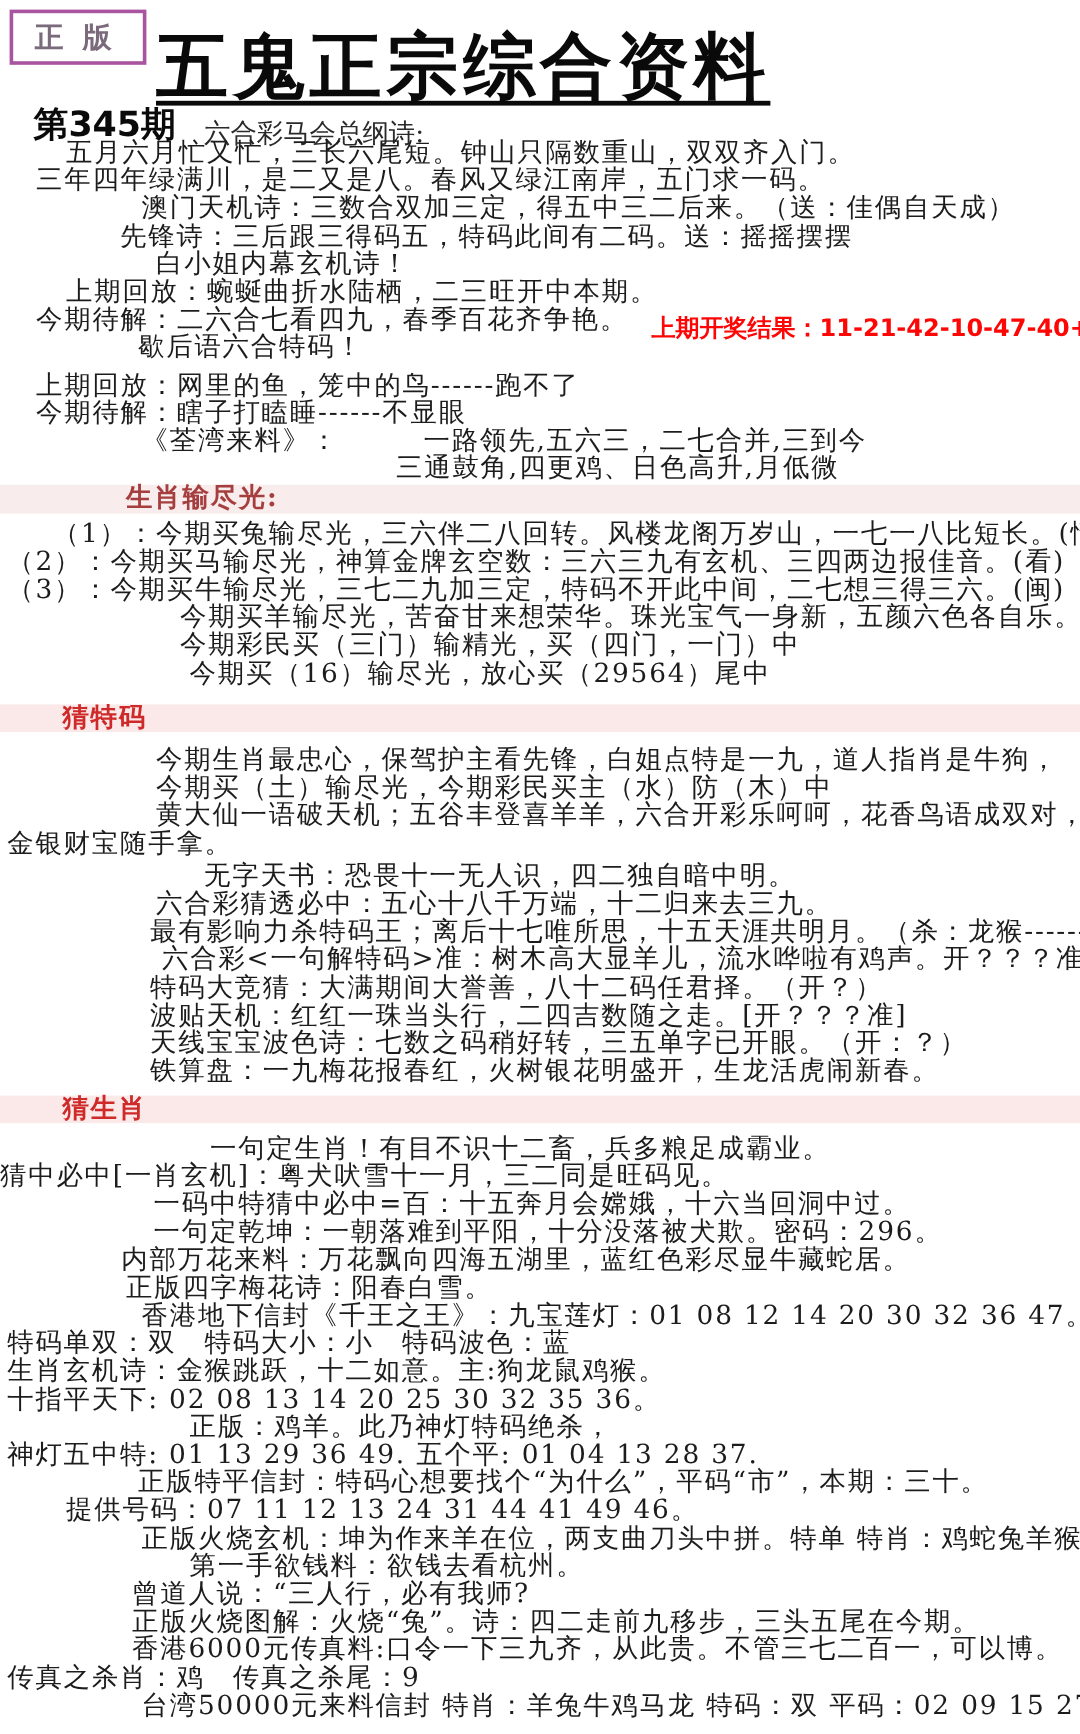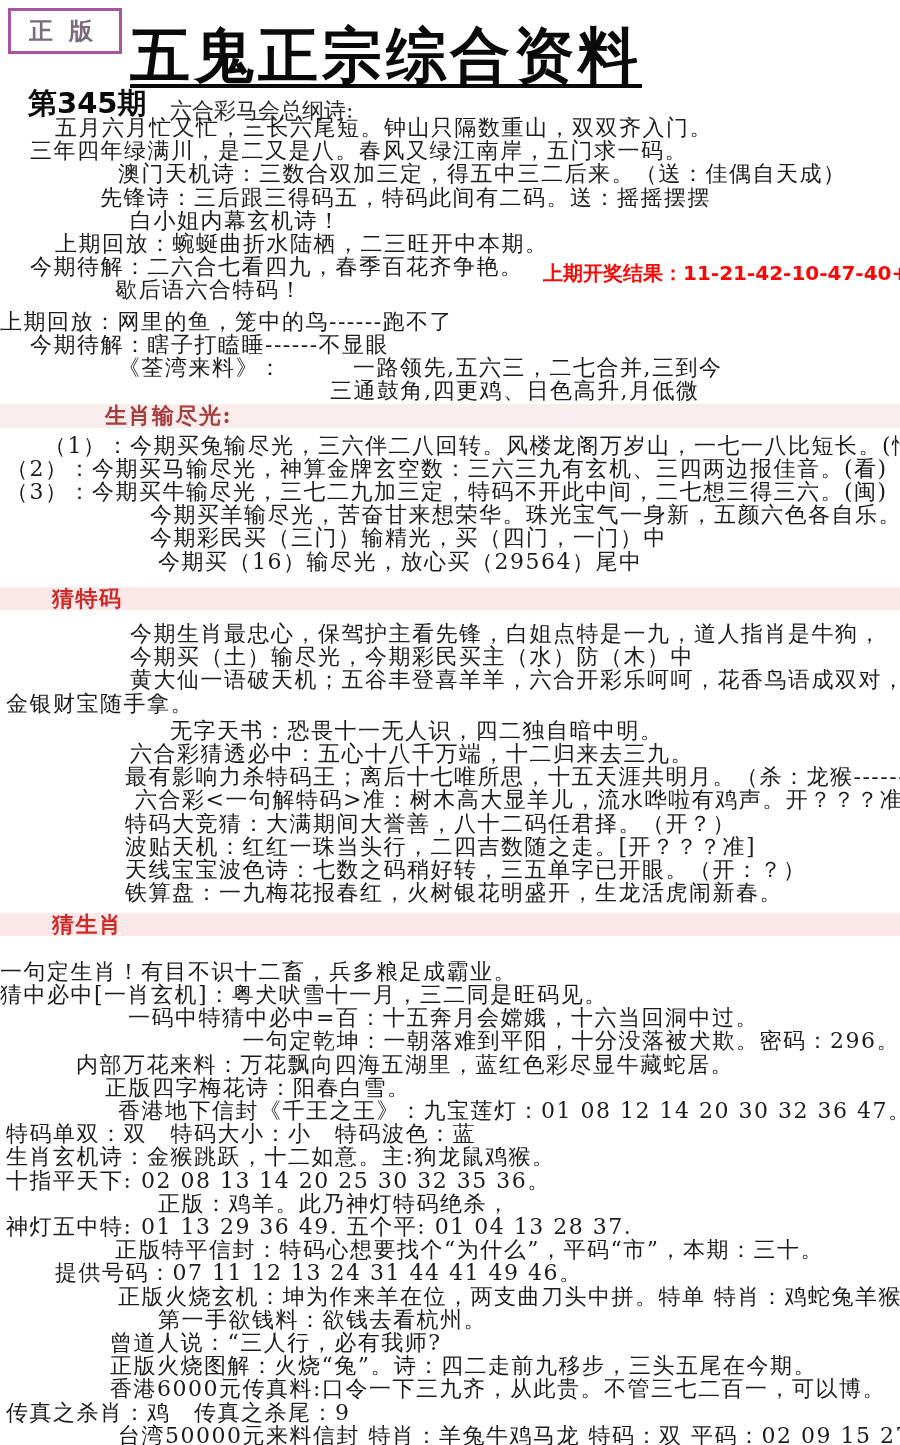--- a/index.html
+++ b/index.html
@@ -39,21 +39,21 @@
   <div class="result">上期开奖结果：11-21-42-10-47-40+27</div>
   <div id="content">
       <div class="line" style="padding-left: 55px;">五月六月忙又忙，三长六尾短。钟山只隔数重山，双双齐入门。</div>
       <div class="line" style="padding-left: 30px;">三年四年绿满川，是二又是八。春风又绿江南岸，五门求一码。</div>
       <div class="line" style="padding-left: 118px;">澳门天机诗：三数合双加三定，得五中三二后来。（送：佳偶自天成）</div>
       <div class="line" style="padding-left: 100px;">先锋诗：三后跟三得码五，特码此间有二码。送：摇摇摆摆</div>
       <div class="line" style="padding-left: 130px;">白小姐内幕玄机诗！</div>
       <div class="line" style="padding-left: 55px;">上期回放：蜿蜒曲折水陆栖，二三旺开中本期。</div>
       <div class="line" style="padding-left: 30px;">今期待解：二六合七看四九，春季百花齐争艳。</div>
       <div class="line" style="padding-left: 115px;">歇后语六合特码！</div>
-      <div class="line" style="margin-top: 8px;">上期回放：网里的鱼，笼中的鸟------跑不了</div>
+      <div class="line" style="padding-left: 30px; margin-top: 8px;">上期回放：网里的鱼，笼中的鸟------跑不了</div>
       <div class="line" style="padding-left: 30px;">今期待解：瞎子打瞌睡------不显眼</div>
       <div class="line" style="padding-left: 118px;">《荃湾来料》：　　　一路领先,五六三，二七合并,三到今</div>
       <div class="line" style="padding-left: 330px;">三通鼓角,四更鸡、日色高升,月低微</div>
       <div class="line red1" style="padding-left: 105px; margin-top: 2px;">生肖输尽光:</div>
       <div class="line" style="padding-left: 6px; margin-top: 6px; margin-left: 38px;">（1）：今期买兔输尽光，三六伴二八回转。风楼龙阁万岁山，一七一八比短长。(情)</div>
       <div class="line" style="padding-left: 6px;">（2）：今期买马输尽光，神算金牌玄空数：三六三九有玄机、三四两边报佳音。(看)</div>
       <div class="line" style="padding-left: 6px;">（3）：今期买牛输尽光，三七二九加三定，特码不开此中间，二七想三得三六。(闽)</div>
       <div class="line" style="padding-left: 150px;">今期买羊输尽光，苦奋甘来想荣华。珠光宝气一身新，五颜六色各自乐。</div>
       <div class="line" style="padding-left: 150px;">今期彩民买（三门）输精光，买（四门，一门）中</div>
       <div class="line" style="padding-left: 158px;">今期买（16）输尽光，放心买（29564）尾中</div>
@@ -64,25 +64,25 @@
       <div class="line" style="padding-left: 6px;">金银财宝随手拿。</div>
       <div class="line" style="padding-left: 130px; margin-top: 4px; margin-left: 40px;">无字天书：恐畏十一无人识，四二独自暗中明。</div>
       <div class="line" style="padding-left: 130px;">六合彩猜透必中：五心十八千万端，十二归来去三九。</div>
       <div class="line" style="padding-left: 125px;">最有影响力杀特码王；离后十七唯所思，十五天涯共明月。（杀：龙猴------）</div>
       <div class="line" style="padding-left: 135px;">六合彩&lt;一句解特码&gt;准：树木高大显羊儿，流水哗啦有鸡声。开？？？准=</div>
       <div class="line" style="padding-left: 125px;">特码大竞猜：大满期间大誉善，八十二码任君择。（开？）</div>
       <div class="line" style="padding-left: 125px;">波贴天机：红红一珠当头行，二四吉数随之走。[开？？？准]</div>
       <div class="line" style="padding-left: 125px;">天线宝宝波色诗：七数之码稍好转，三五单字已开眼。（开：？）</div>
       <div class="line" style="padding-left: 125px;">铁算盘：一九梅花报春红，火树银花明盛开，生龙活虎闹新春。</div>
       <div class="line red2" style="padding-left: 52px; margin-top: 8px;">猜生肖</div>
-      <div class="line" style="margin-top: 24px;">一句定生肖！有目不识十二畜，兵多粮足成霸业。</div>
+      <div class="line" style="padding-left: 175px; margin-top: 10px;">一句定生肖！有目不识十二畜，兵多粮足成霸业。</div>
       <div class="line" style="">猜中必中[一肖玄机]：粤犬吠雪十一月，三二同是旺码见。</div>
       <div class="line" style="padding-left: 128px;">一码中特猜中必中=百：十五奔月会嫦娥，十六当回洞中过。</div>
-      <div class="line" style="padding-left: 128px; text-align: right;">一句定乾坤：一朝落难到平阳，十分没落被犬欺。密码：296。</div>
-      <div class="line" style="padding-left: 76px;">内部万花来料：万花飘向四海五湖里，蓝红色彩尽显牛藏蛇居。</div>
+      <div class="line" style="padding-left: 128px;">一句定乾坤：一朝落难到平阳，十分没落被犬欺。密码：296。</div>
+      <div class="line" style="padding-left: 101px;">内部万花来料：万花飘向四海五湖里，蓝红色彩尽显牛藏蛇居。</div>
       <div class="line" style="padding-left: 105px;">正版四字梅花诗：阳春白雪。</div>
       <div class="line" style="padding-left: 118px;">香港地下信封《千王之王》：九宝莲灯：01 08 12 14 20 30 32 36 47。</div>
       <div class="line" style="padding-left: 6px;">特码单双：双　特码大小：小　特码波色：蓝</div>
       <div class="line" style="padding-left: 6px;">生肖玄机诗：金猴跳跃，十二如意。主:狗龙鼠鸡猴。</div>
       <div class="line" style="padding-left: 6px;">十指平天下: 02 08 13 14 20 25 30 32 35 36。</div>
       <div class="line" style="padding-left: 158px;">正版：鸡羊。此乃神灯特码绝杀，</div>
       <div class="line" style="padding-left: 6px;">神灯五中特: 01 13 29 36 49. 五个平: 01 04 13 28 37.</div>
       <div class="line" style="padding-left: 115px;">正版特平信封：特码心想要找个“为什么”，平码“市”，本期：三十。</div>
       <div class="line" style="padding-left: 55px;">提供号码：07 11 12 13 24 31 44 41 49 46。</div>
       <div class="line" style="padding-left: 118px;">正版火烧玄机：坤为作来羊在位，两支曲刀头中拼。特单 特肖：鸡蛇兔羊猴鼠</div>

